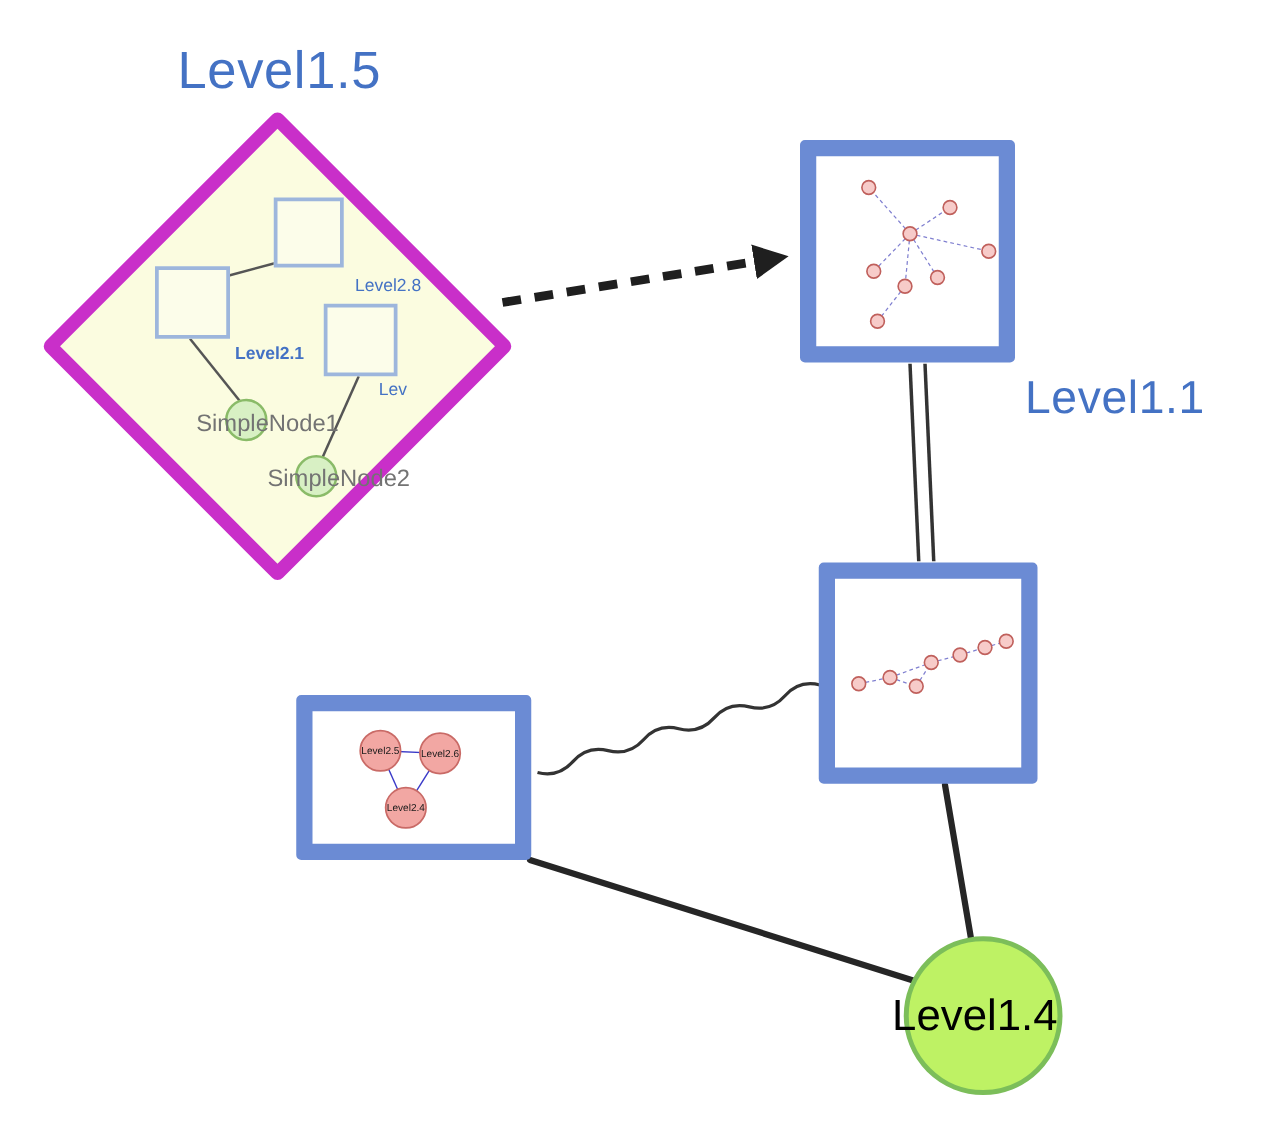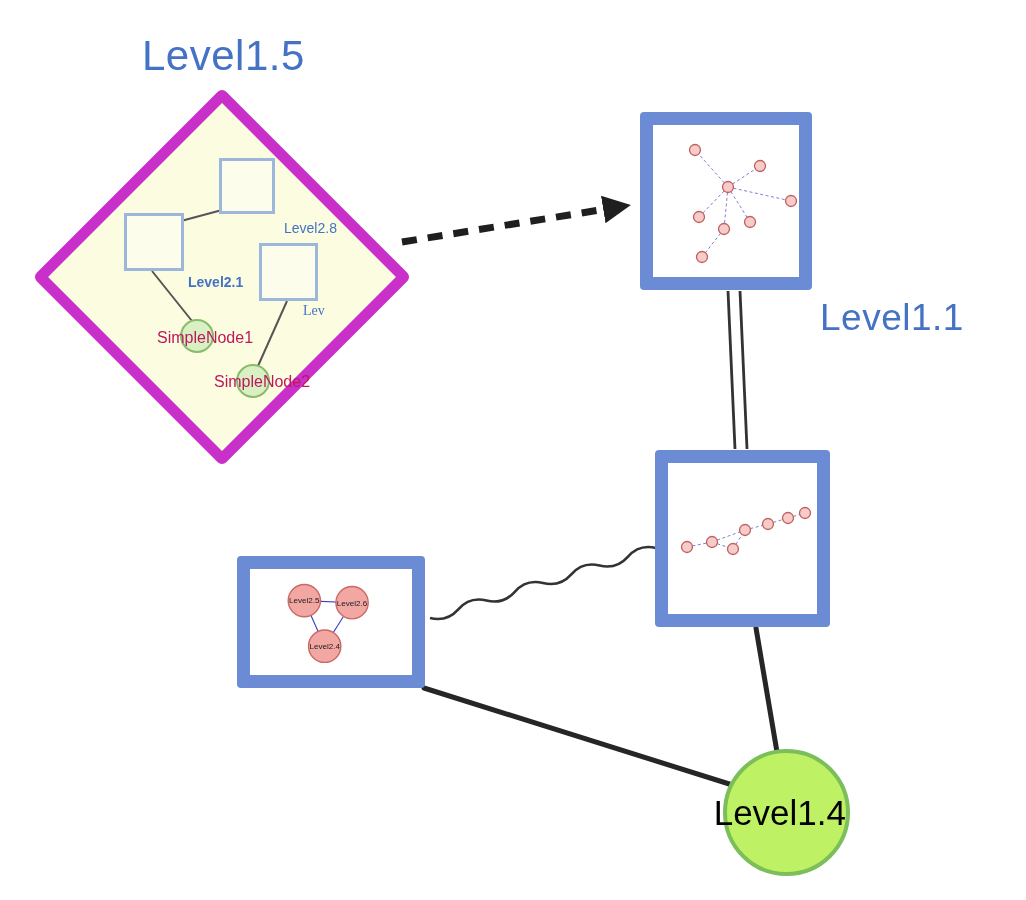--- a/index.html
+++ b/index.html
@@ -9,21 +9,21 @@
 
   
   .diamond{position:absolute;left:88px;top:143px;width:268px;height:268px;
     transform:rotate(45deg);background:#FBFCE0;border:11px solid #C92FC9;
     box-sizing:border-box;border-radius:6px;}
 
   
   .big-label{position:absolute;color:#4472C4;font-size:37px;white-space:nowrap;letter-spacing:0.5px;}
   .big-label.l15{font-size:42px;}
   .small-label{position:absolute;color:#4472C4;font-size:14px;white-space:nowrap;}
-  .tiny-label{position:absolute;color:#be185d;font-size:16px;white-space:nowrap;}
+  .tiny-label{position:absolute;color:#737373;font-size:19px;white-space:nowrap;}
 
   
   .inner-square{position:absolute;background:#FCFDEA;border:3px solid #9DB6DC;box-sizing:border-box;}
 
   
   .green-circle{position:absolute;border-radius:50%;background:#D8F0C4;border:2px solid #8ABB68;box-sizing:border-box;}
 
   
   .square-node{position:absolute;background:#ffffff;border:13px solid #6B8BD4;
     box-sizing:border-box;border-radius:4px;}
@@ -70,21 +70,21 @@
   </svg>
 
   <div class="big-label l15" style="left:142px;top:32px;">Level1.5</div>
 
   <div class="inner-square" style="left:219px;top:158px;width:56px;height:56px;"></div>
   <div class="inner-square" style="left:124px;top:213px;width:60px;height:58px;"></div>
   <div class="inner-square" style="left:259px;top:243px;width:59px;height:58px;"></div>
 
   <div class="small-label" style="left:284px;top:220px;text-align:center;">Level2.8</div>
   <div class="small-label" style="left:188px;top:274px;font-weight:bold;">Level2.1</div>
-  <div class="small-label" style="left:303px;top:303px;font-family:Liberation Serif, serif;">Lev</div>
+  <div class="small-label" style="left:303px;top:303px;">Lev</div>
 
   <div class="green-circle" style="left:180px;top:319px;width:34px;height:34px;"></div>
   <div class="tiny-label" style="left:157px;top:329px;">SimpleNode1</div>
 
   <div class="green-circle" style="left:236px;top:364px;width:34px;height:34px;"></div>
   <div class="tiny-label" style="left:214px;top:373px;">SimpleNode2</div>
 
   <div class="square-node" style="left:640px;top:112px;width:172px;height:178px;">
     <svg class="mini" viewBox="0 0 146 152">
       <g stroke="#8080D0" stroke-width="1" stroke-dasharray="3 2.5">

